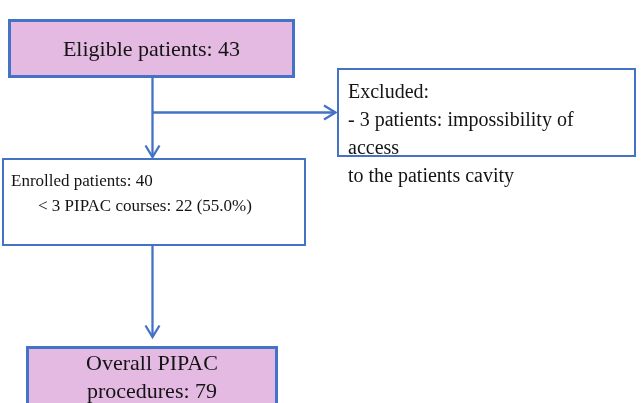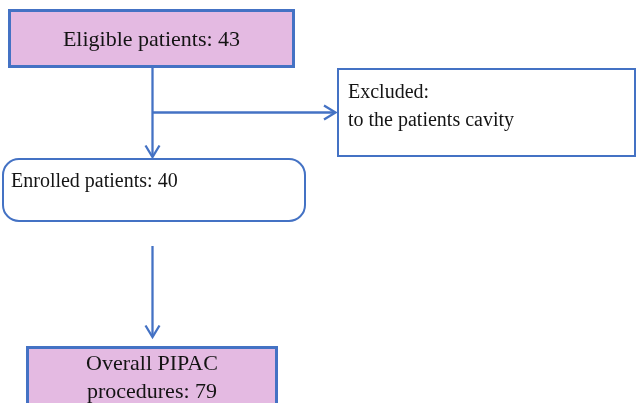--- a/index.html
+++ b/index.html
@@ -31,38 +31,37 @@
     border-width: 2px;
   }
   .box.centered {
     display: flex;
     flex-direction: column;
     align-items: center;
     justify-content: center;
     text-align: center;
   }
   #eligible-box {
-    left: 8px; top: 9px;
+    left: 8px; top: 19px;
     width: 287px; height: 59px;
     font-size: 22px;
   }
   #excluded-box {
     left: 337px; top: 68px;
     width: 299px; height: 89px;
     font-size: 20px;
     line-height: 28px;
     padding: 7px 6px 0 9px;
   }
   #enrolled-box {
     left: 2px; top: 158px;
-    width: 304px; height: 64px;
-    font-size: 20px;
+    width: 304px; height: 88px;
+    font-size: 17px;
     line-height: 25px;
     padding: 8px 4px 0 7px;
-    border-radius: 17px;
   }
   #enrolled-box .indented { padding-left: 27px; }
   #overall-box {
     left: 26px; top: 338px;
     width: 252px; height: 62px;
     font-size: 22px;
     line-height: 28px;
     margin-top: 8px;
   }
   .connectors {
@@ -95,25 +94,27 @@
     <line x1="152.5" y1="246" x2="152.5" y2="336.5"></line>
     <polyline points="145.5,325.5 152.5,337 159.5,325.5"></polyline>
   </svg>
 
   <div class="box pink centered" id="eligible-box">
     <span class="line">Eligible patients: 43</span>
   </div>
 
   <div class="box white" id="excluded-box">
     <span class="line">Excluded:</span>
+    <span class="line">- 3 patients: impossibility of access</span>
     <span class="line">to the patients cavity</span>
   </div>
 
   <div class="box white" id="enrolled-box">
     <span class="line">Enrolled patients: 40</span>
+    <span class="line indented">&lt; 3 PIPAC courses: 22 (55.0%)</span>
   </div>
 
   <div class="box pink centered" id="overall-box">
     <span class="line">Overall PIPAC</span>
     <span class="line">procedures: 79</span>
   </div>
 
 </div>
 
 </body></html>

